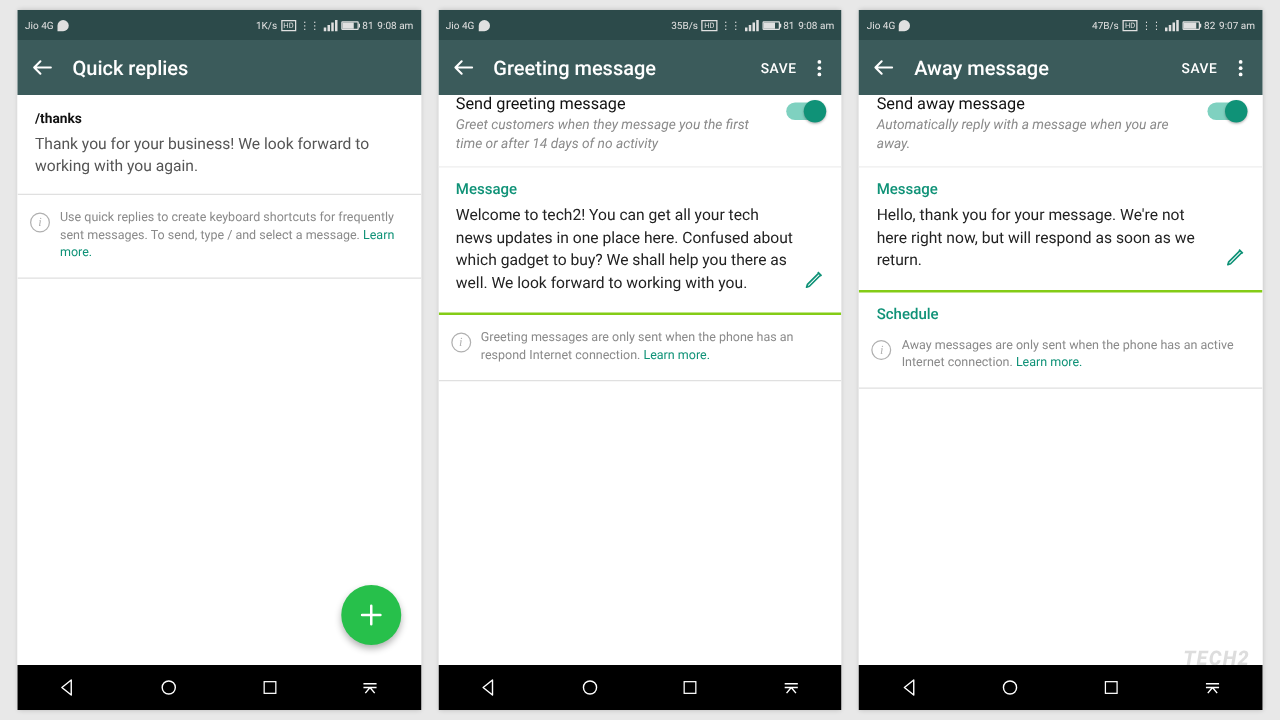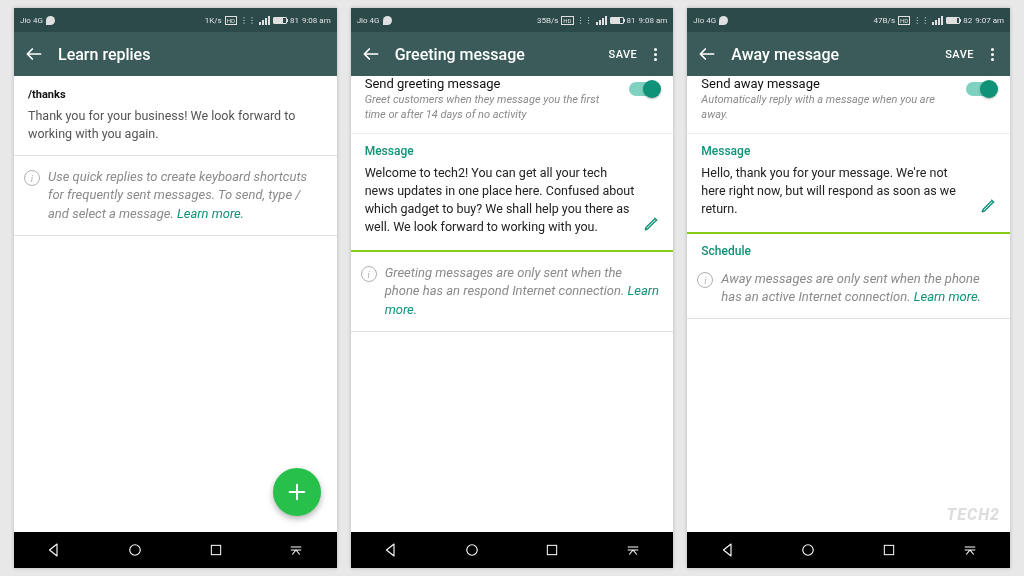--- a/index.html
+++ b/index.html
@@ -73,21 +73,21 @@
     gap:8px;
     align-items:flex-start;
   }
   .info-icon {
     width:16px; height:16px; flex:none;
     border:1.3px solid #b0b0b0; border-radius:50%;
     display:flex; align-items:center; justify-content:center;
     font-size:10px; color:#b0b0b0; font-style:italic; font-family:serif;
     margin-top:2px;
   }
-  .info-text { font-size: 13px; color:#8a8a8a; line-height:1.4;font-style:italic;}
+  .info-text { font-size: 10px; color:#8a8a8a; line-height:1.4;}
   .learn-more { color:#0f9277; }
   .row-toggle {
     display:flex; align-items:flex-start; padding: 0 14px 10px;
     border-bottom:1px solid #eee;
     gap:12px;
   }
   .row-toggle .txt { flex:1; }
   .row-title { font-size:13px; color:#111; font-weight:400; margin-bottom:2px;}
   .row-sub { font-size:11px; color:#8a8a8a; line-height:1.35;font-style:italic;}
   .toggle {
@@ -117,21 +117,21 @@
   .nav-bar {
     height: 36px;
     background:#000;
     display:flex;
     align-items:center;
     justify-content:space-around;
   }
   .nav-btn { width:22px; height:22px; display:flex; align-items:center; justify-content:center; }
   .nav-btn svg { stroke:#fff; fill:none; }
   .watermark {
-    position:absolute; right:10px; bottom:44px;
+    position:absolute; right:10px; bottom:32px;
     font-size:16px; font-weight:800; color:rgba(120,120,120,0.25);
     letter-spacing:1px;
     font-style:italic;
   }
   .chat-bubble { width:9px; height:9px; background:#e0e0e0; border-radius:50% 50% 50% 0; display:inline-block;}
   .sig-bars { display:inline-flex; align-items:flex-end; gap:1px;}
   .sig-bars span{ width:2px; background:#e0e0e0;}
   .batt { width:14px; height:7px; border:1px solid #e0e0e0; border-radius:1px; position:relative; display:inline-block;}
   .batt::after{content:"";position:absolute;right:-2px;top:1px;width:1px;height:3px;background:#e0e0e0;}
   .batt-fill{position:absolute;left:0;top:0;bottom:0;width:80%;background:#e0e0e0;}
@@ -161,21 +161,21 @@
       <span>81</span>
       <span>9:08 am</span>
     </div>
   </div>
   <div class="app-bar">
     <div class="back-arrow">
       <svg width="20" height="20" viewBox="0 0 24 24">
           <path d="M20 12H4M10 6l-6 6 6 6" stroke="#fff" stroke-width="2" fill="none" stroke-linecap="round" stroke-linejoin="round"></path>
         </svg>
     </div>
-    <div class="app-title">Learn replies</div>
+    <div class="app-title">Quick replies</div>
   </div>
   <div class="content">
     <div class="section">
       <div class="shortcut">/thanks</div>
       <div class="body-text">Thank you for your business! We look forward to working with you again.</div>
     </div>
     <div class="info-box">
       <div class="info-icon">i</div>
       <div class="info-text">
         <span>Use quick replies to create keyboard shortcuts for frequently sent messages. To send, type / and select a message. </span><span class="learn-more">Learn more.</span>

